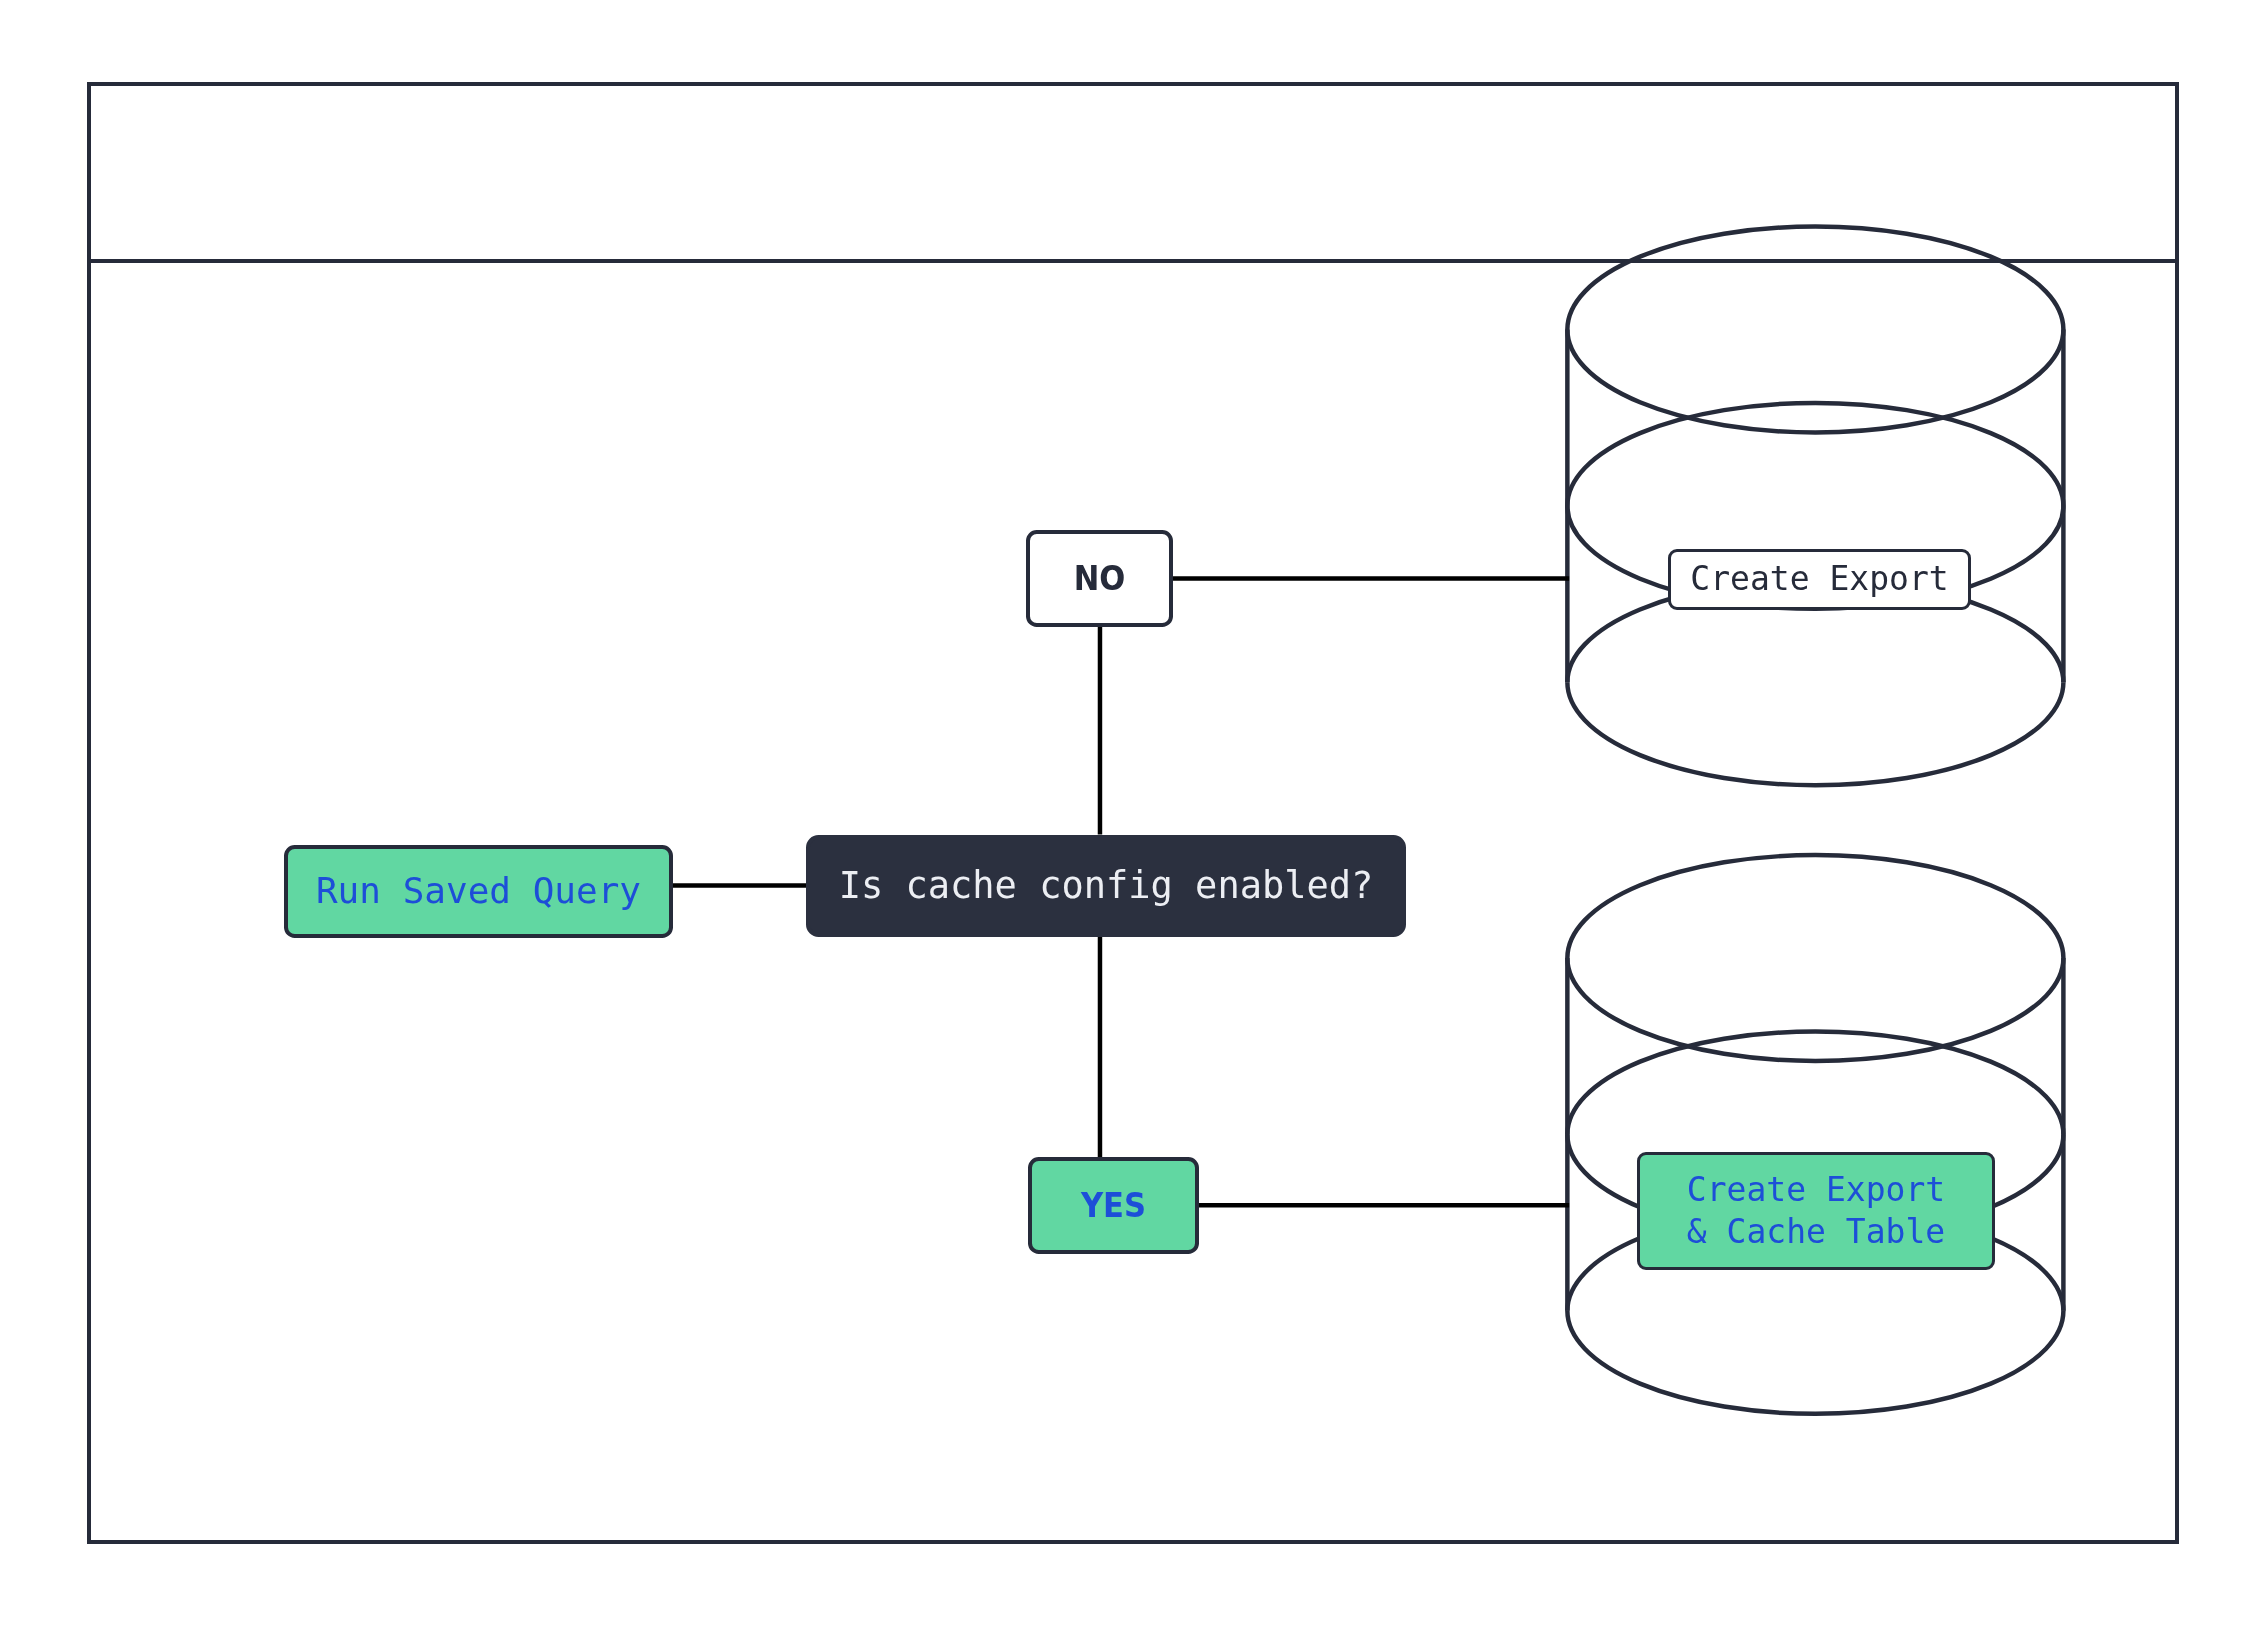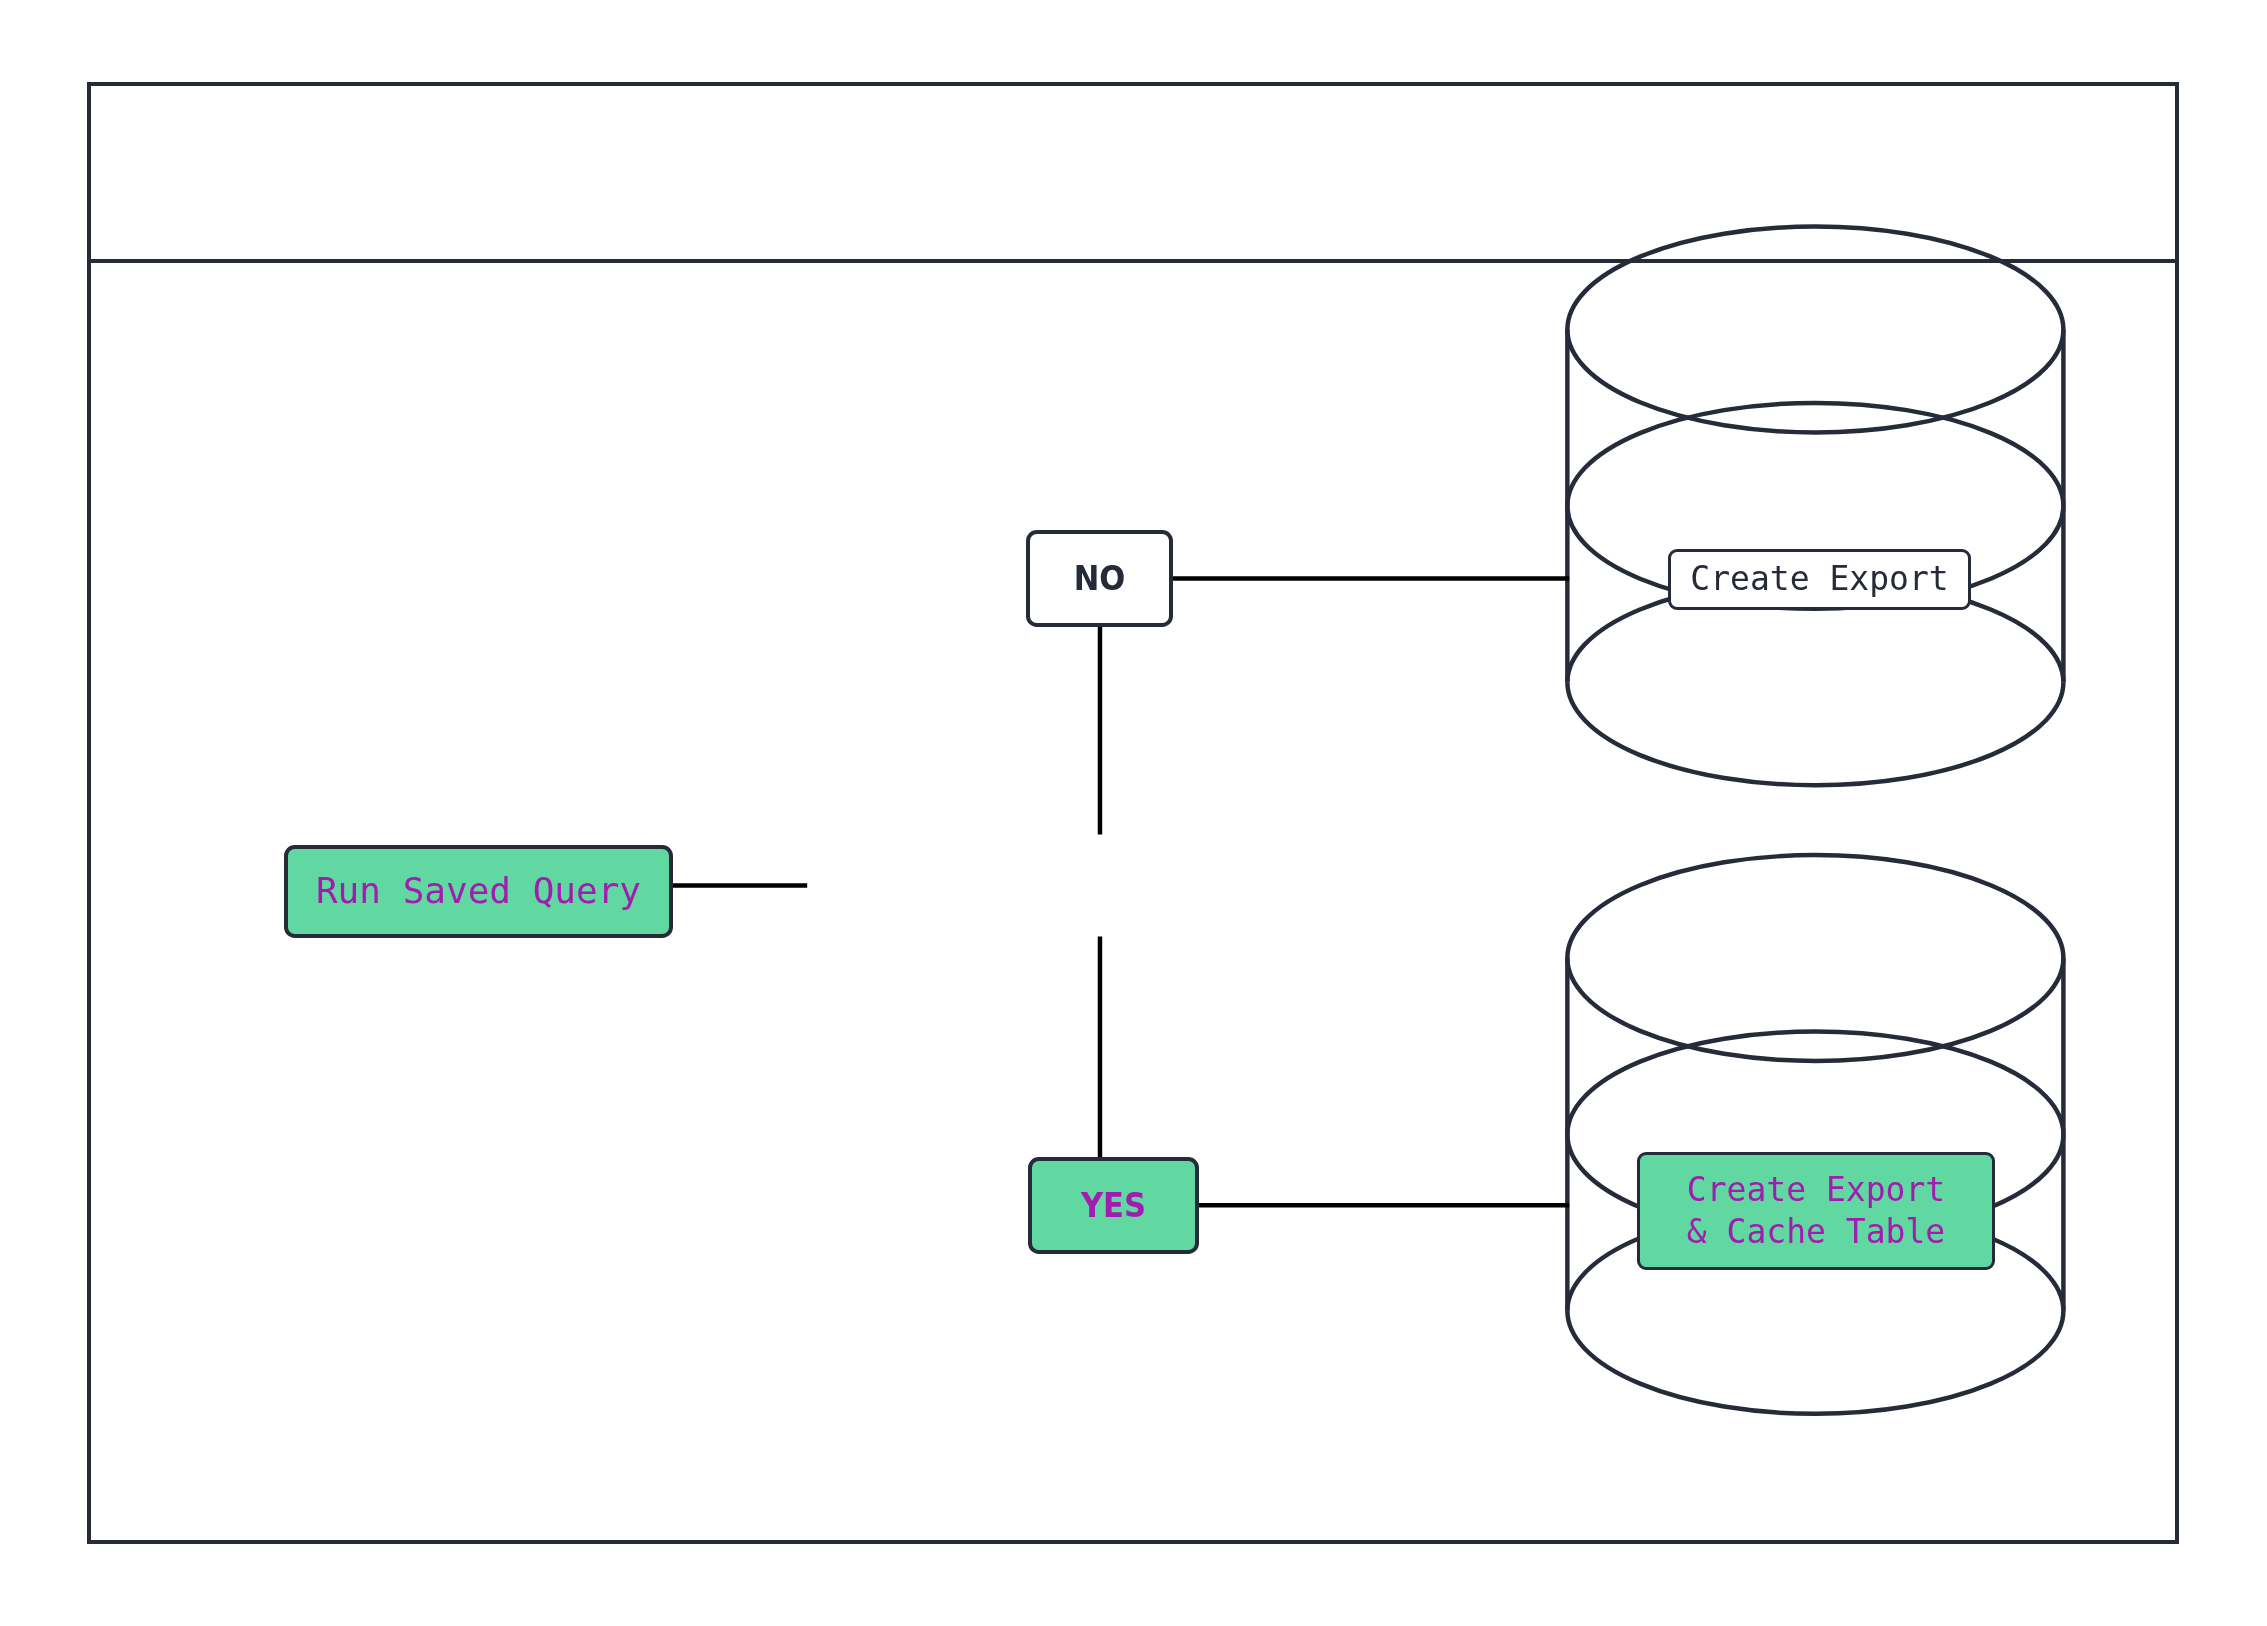--- a/index.html
+++ b/index.html
@@ -85,21 +85,21 @@
     justify-content: center;
     text-align: center;
     font-family: "DejaVu Sans Mono", "Liberation Mono", monospace;
     border: 4.5px solid #262b3a;
     border-radius: 10.7px;
     line-height: 1.28;
     white-space: pre;
   }
   .node-green {
     background: #61d7a2;
-    color: #a21caf;
+    color: #1d4ed8;
   }
   .node-dark {
     background: #2b303f;
     color: #eceef3;
     border-color: #2b303f;
   }
   .node-white {
     background: #ffffff;
     color: #262b3a;
   }
@@ -193,20 +193,21 @@
 
     <line class="edge" x1="751" y1="989" x2="901" y2="989"></line>
     <line class="edge" x1="1228" y1="932" x2="1228" y2="698"></line>
     <line class="edge" x1="1228" y1="1046" x2="1228" y2="1294"></line>
     <line class="edge" x1="1308" y1="646" x2="1752" y2="646"></line>
     <line class="edge" x1="1308" y1="1346" x2="1752" y2="1346"></line>
   </svg>
 
   <div class="node node-green" id="node-run-saved-query">Run Saved Query</div>
 
+  <div class="node node-dark" id="node-decision">Is cache config enabled?</div>
 
   <div class="node node-white" id="node-no">NO</div>
 
   <div class="node node-green" id="node-yes">YES</div>
 
   <div class="node node-white" id="node-create-export">Create Export</div>
 
   <div class="node node-green" id="node-create-export-cache">Create Export
 &amp; Cache Table</div>
 

